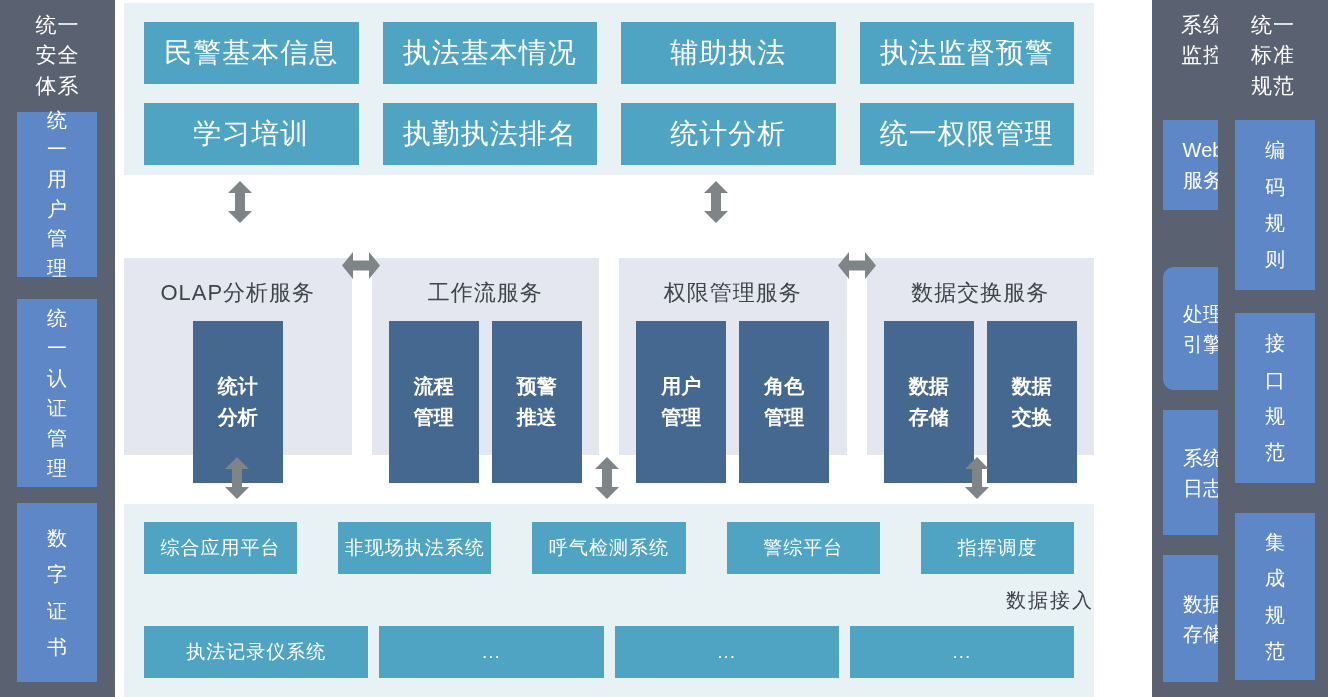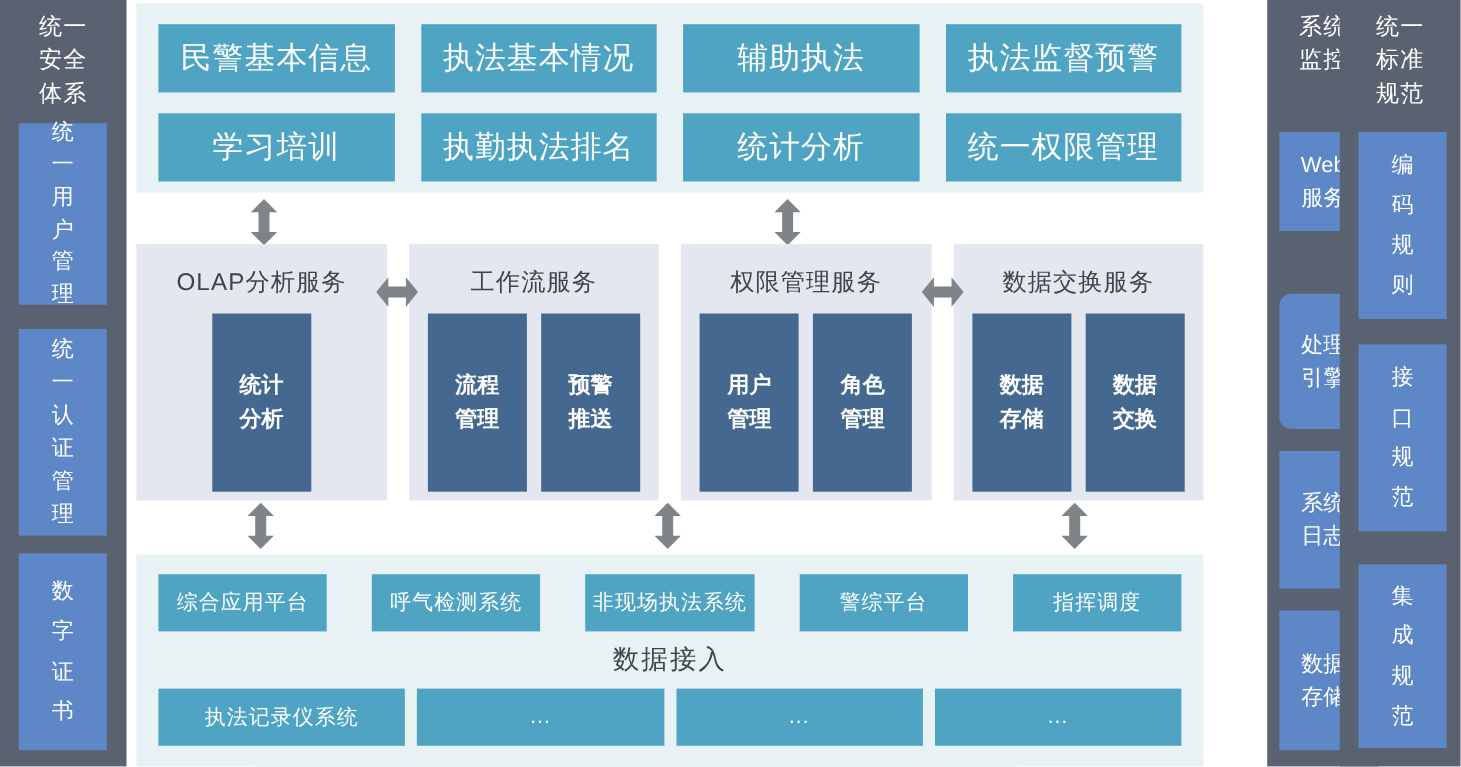--- a/index.html
+++ b/index.html
@@ -30,39 +30,39 @@
   .tbox{
     background:var(--teal);color:var(--white);
     display:flex;align-items:center;justify-content:center;
     font-size:28px;letter-spacing:1px;text-align:center;
   }
   .top-grid{padding:19px 20px 0 20px;}
   .top-row{display:flex;gap:24px;margin-bottom:19px;}
   .top-row .tbox{flex:1;height:62px;}
   
   .mid-flex{display:flex;gap:20px;}
-  .panel{background:var(--panel_bg);flex:1;}
+  .panel{background:var(--panel_bg);flex:1;margin-top:36px;}
   .panel-title{
     margin-top:12px;height:46px;line-height:46px;text-align:center;
     color:var(--dark_text);font-size:22px;letter-spacing:1px;
   }
   .panel-boxes{display:flex;justify-content:center;gap:13px;margin-top:5px;font-weight:bold;}
   .nbox{
     width:90px;height:162px;background:var(--navy);color:var(--white);
     display:flex;align-items:center;justify-content:center;
     text-align:center;white-space:pre-line;font-size:20px;line-height:1.55;
   }
   
   .bot-row{display:flex;gap:11px;padding:0 20px;}
   .bot-row .tbox{flex:1;height:52px;font-size:19px;}
   .bot-row.first{padding-top:18px;gap:41px;}
   .bot-row.second{margin-top:9px;}
   .bot-label{
-    margin-top:9px;height:34px;line-height:34px;text-align:center;
-    color:var(--dark_text);font-size:24px;letter-spacing:2px;
+    margin-top:9px;height:34px;line-height:34px;text-align:right;
+    color:var(--dark_text);font-size:20px;letter-spacing:2px;
   }
   .arrow{line-height:0;}
   .arrow svg{display:block;}
 </style>
 </head>
 <body>
 
 <div class="stage">
 
   <div class="abs sidecol" style="left:0;top:0;width:115px;height:697px;">
@@ -175,22 +175,22 @@
   </div>
   <div class="abs arrow" style="left:965px;top:457px;">
     <svg width="24" height="42" viewBox="0 0 24 42">
         <polygon points="12,0 24,12 17,12 17,30 24,30 12,42 0,30 7,30 7,12 0,12" fill="#7f8486"></polygon>
       </svg>
   </div>
 
   <div class="abs band" style="left:124px;top:504px;width:970px;height:193px;">
     <div class="bot-row first">
       <div class="tbox">综合应用平台</div>
+      <div class="tbox">非现场执法系统</div>
       <div class="tbox">呼气检测系统</div>
-      <div class="tbox">非现场执法系统</div>
       <div class="tbox">警综平台</div>
       <div class="tbox">指挥调度</div>
     </div>
     <div class="bot-label">数据接入</div>
     <div class="bot-row second">
       <div class="tbox">执法记录仪系统</div>
       <div class="tbox">...</div>
       <div class="tbox">...</div>
       <div class="tbox">...</div>
     </div>

